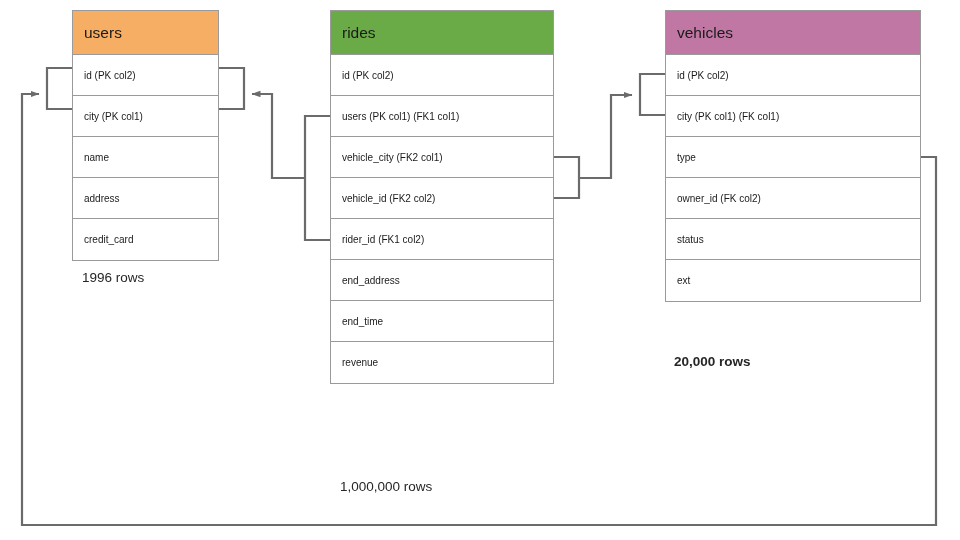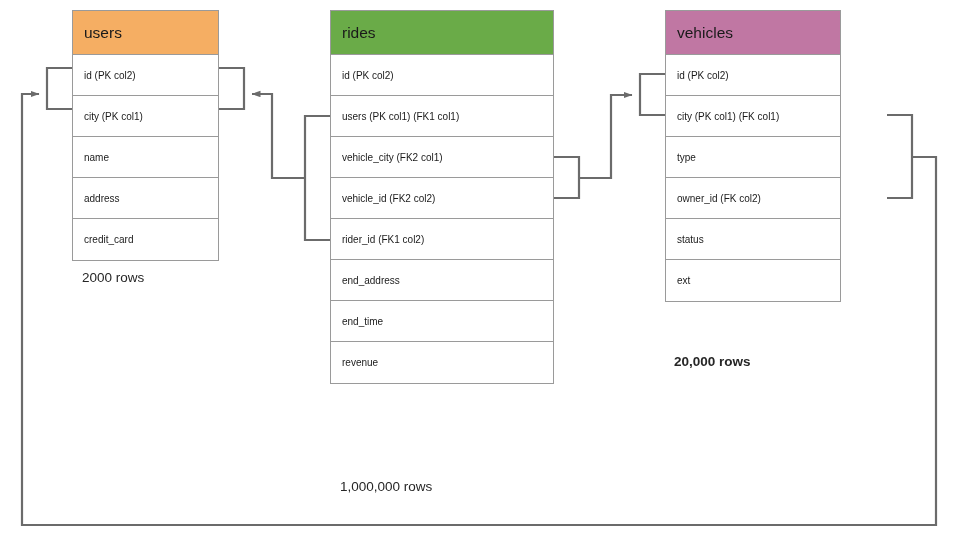--- a/index.html
+++ b/index.html
@@ -99,36 +99,36 @@
   </svg>
 
   <div class="table-box" style="left:72px; top:10px; width:147px;">
     <div class="table-header" style="background:#f5ae63;">users</div>
     <div class="table-row">id (PK col2)</div>
     <div class="table-row">city (PK col1)</div>
     <div class="table-row">name</div>
     <div class="table-row">address</div>
     <div class="table-row last">credit_card</div>
   </div>
-  <div class="row-count" style="left:82px; top:270px;">2000 rows</div>
+  <div class="row-count" style="left:82px; top:270px;">1996 rows</div>
 
   <div class="table-box" style="left:330px; top:10px; width:224px;">
     <div class="table-header" style="background:#6aab48;">rides</div>
     <div class="table-row">id (PK col2)</div>
     <div class="table-row">users (PK col1) (FK1 col1)</div>
     <div class="table-row">vehicle_city (FK2 col1)</div>
     <div class="table-row">vehicle_id (FK2 col2)</div>
     <div class="table-row">rider_id (FK1 col2)</div>
     <div class="table-row">end_address</div>
     <div class="table-row">end_time</div>
     <div class="table-row last">revenue</div>
   </div>
   <div class="row-count" style="left:340px; top:479px;">1,000,000 rows</div>
 
-  <div class="table-box" style="left:665px; top:10px; width:176px;">
+  <div class="table-box" style="left:665px; top:10px; width:256px;">
     <div class="table-header" style="background:#c077a3;">vehicles</div>
     <div class="table-row">id (PK col2)</div>
     <div class="table-row">city (PK col1) (FK col1)</div>
     <div class="table-row">type</div>
     <div class="table-row">owner_id (FK col2)</div>
     <div class="table-row">status</div>
     <div class="table-row last">ext</div>
   </div>
   <div class="row-count" style="left:674px; top:354px;font-weight:bold;">20,000 rows</div>
 

